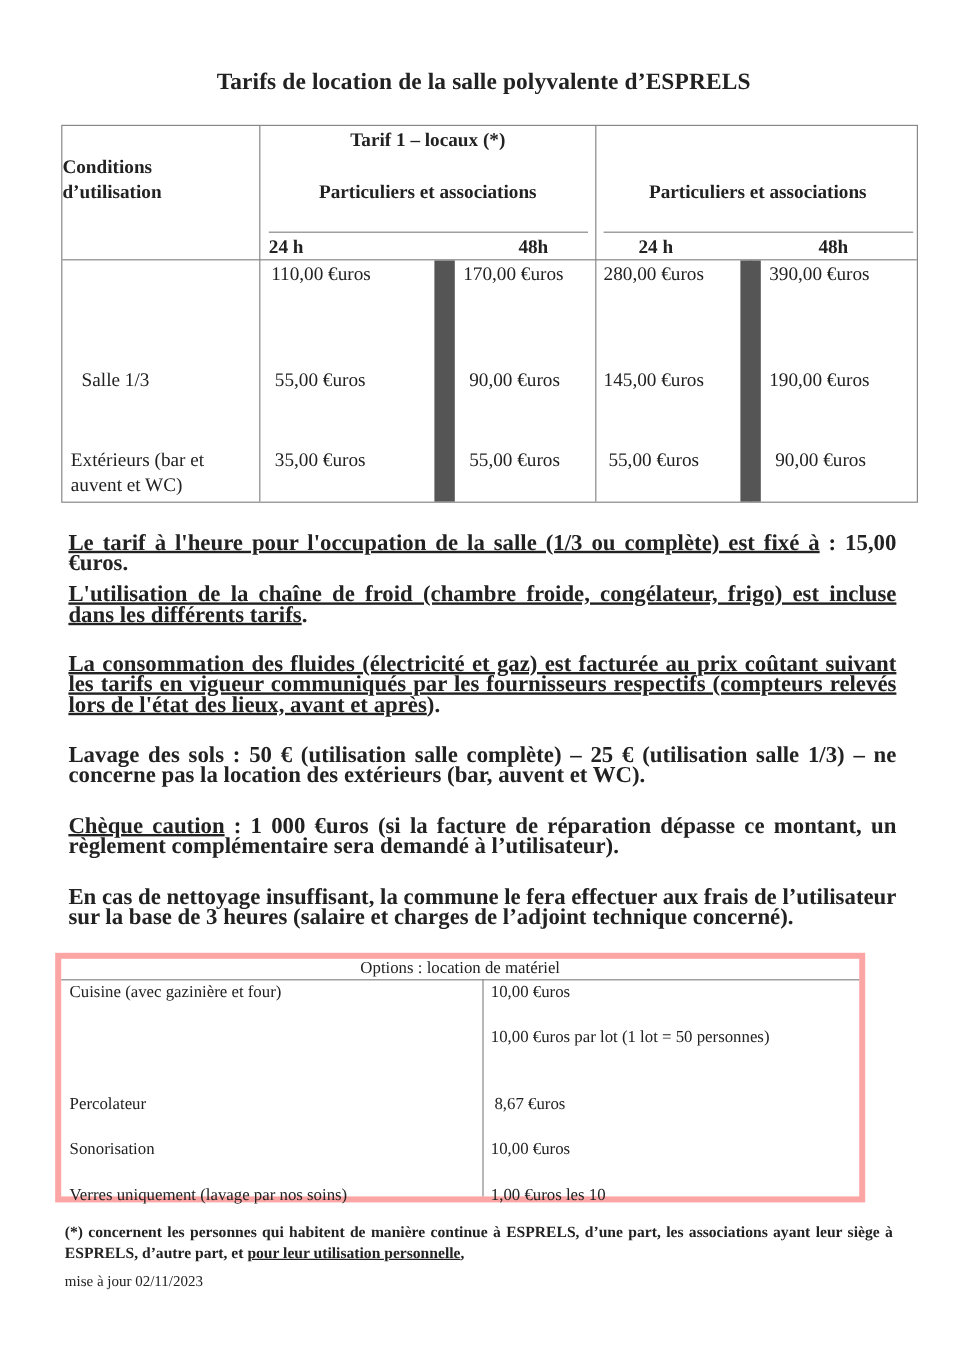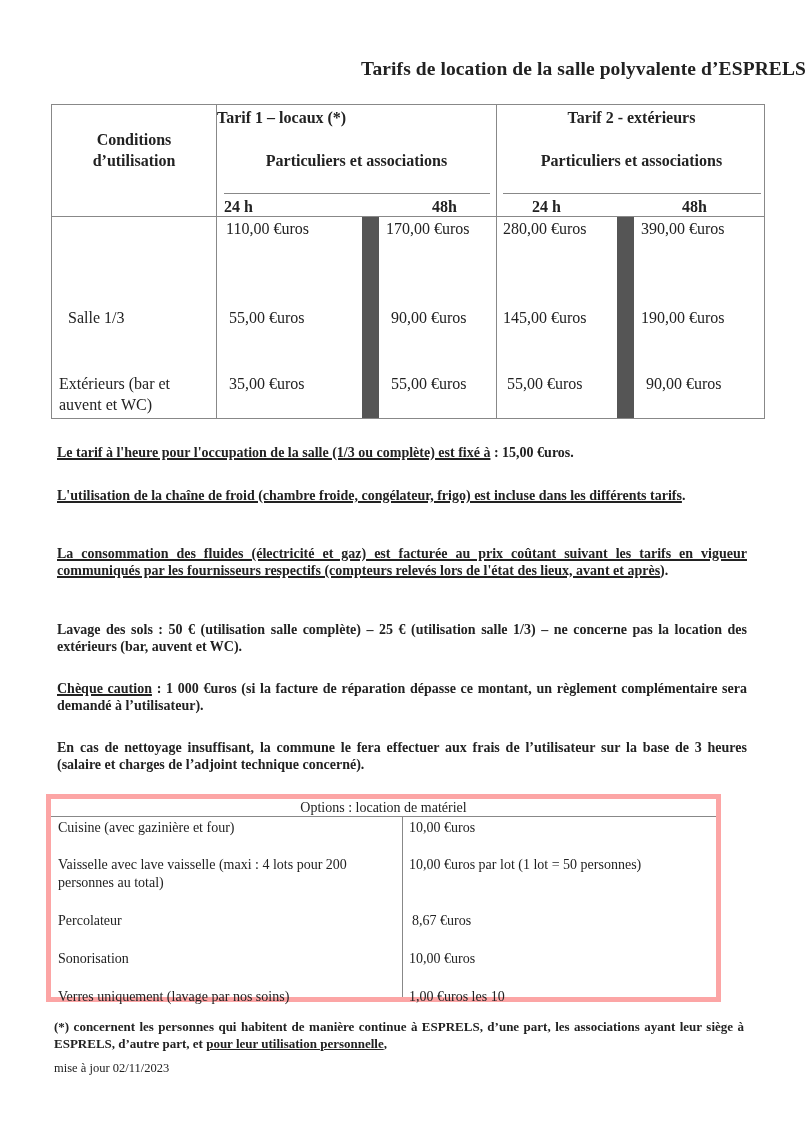--- a/index.html
+++ b/index.html
@@ -1,30 +1,30 @@
 <!DOCTYPE html>
 <html><head>
 <meta charset="utf-8">
 <style>
   html, body { margin: 0; padding: 0; background: #ffffff; }
   body { width: 806px; height: 1140px; position: relative; overflow: hidden;
          font-family: "Liberation Serif", "DejaVu Serif", serif; color: #222; }
   .abs { position: absolute; }
-  .title { left: 0; width: 806px; top: 58px; text-align: right; font-weight: bold;
+  .title { left: 0; width: 806px; top: 58px; text-align: center; font-weight: bold;
            font-size: 19.5px; letter-spacing: 0.1px; }
 
   
   .tbl { left: 51px; top: 104px; width: 714px; height: 315px; border: 1px solid #888; box-sizing: border-box; }
   .vline { position: absolute; top: 0; bottom: 0; width: 0; border-left: 1px solid #888; }
   .hline { position: absolute; height: 0; border-top: 1px solid #888; }
   .cell { position: absolute; font-size: 16px; line-height: 21px; }
   .b { font-weight: bold; }
   .darkbar { position: absolute; width: 17px; background: #555; top: 112px; bottom: 0; }
 
-  .para { left: 57px; width: 690px; font-size: 14px; font-weight: bold; line-height: 17px; text-align: justify; }
+  .para { left: 57px; width: 690px; font-size: 19px; font-weight: bold; line-height: 17px; text-align: justify; }
   .para u { text-decoration: underline; text-decoration-thickness: 1.5px; }
 
   
   .otbl { left: 46px; top: 794px; width: 675px; height: 208px; border: 5px solid #fca5a5; box-sizing: border-box; }
   .otext { position: absolute; font-size: 14px; line-height: 18px; }
 
   .footnote { left: 54px; width: 690px; font-size: 13px; font-weight: bold; line-height: 17px; text-align: justify; }
   .update { left: 54px; top: 1061px; font-size: 12.5px; }
 </style>
 </head>
@@ -38,31 +38,30 @@
   <div class="vline" style="left:444px"></div>
   <div class="vline" style="left:573px;top:112px"></div>
 
   <div class="darkbar" style="left:310px"></div>
   <div class="darkbar" style="left:565px"></div>
 
   <div class="hline" style="left:172px;width:266px;top:88px"></div>
   <div class="hline" style="left:451px;width:258px;top:88px"></div>
   <div class="hline" style="left:0;right:0;top:111px"></div>
 
-  <div class="cell b" style="left:0;width:164px;top:24px;text-align:center">
+  <div class="cell b" style="left:0;width:164px;top:24px;text-align:left">
     <div>Conditions</div>
     <div>d’utilisation</div>
   </div>
 
-  <div class="cell b" style="left:165px;width:279px;top:2px;text-align:left">Tarif 1 – locaux (*)</div>
+  <div class="cell b" style="left:165px;width:279px;top:2px;text-align:center">Tarif 1 – locaux (*)</div>
   <div class="cell b" style="left:165px;width:279px;top:45px;text-align:center">Particuliers et associations</div>
   <div class="cell b" style="left:172px;top:91px">24 h</div>
   <div class="cell b" style="left:380px;top:91px">48h</div>
 
-  <div class="cell b" style="left:445px;width:269px;top:2px;text-align:center">Tarif 2 - extérieurs</div>
   <div class="cell b" style="left:445px;width:269px;top:45px;text-align:center">Particuliers et associations</div>
   <div class="cell b" style="left:480px;top:91px">24 h</div>
   <div class="cell b" style="left:630px;top:91px">48h</div>
 
   <div class="cell" style="left:174px;top:113px">110,00 €uros</div>
   <div class="cell" style="left:334px;top:113px">170,00 €uros</div>
   <div class="cell" style="left:451px;top:113px">280,00 €uros</div>
   <div class="cell" style="left:589px;top:113px">390,00 €uros</div>
 
   <div class="cell" style="left:16px;top:202px">
@@ -99,21 +98,20 @@
 <div class="abs para" style="top:739px">En cas de nettoyage insuffisant, la commune le fera effectuer aux frais de l’utilisateur sur la base de 3 heures (salaire et charges de l’adjoint technique concerné).</div>
 
 <div class="abs otbl">
   <div class="hline" style="left:0;right:0;top:17px"></div>
   <div class="vline" style="left:351px;top:17px"></div>
   <div class="otext" style="left:0;right:0;top:0;text-align:center">Options : location de matériel</div>
 
   <div class="otext" style="left:7px;top:20px">Cuisine (avec gazinière et four)</div>
   <div class="otext" style="left:358px;top:20px">10,00 €uros</div>
 
-  <div class="otext" style="left:7px;top:57px;width:330px">Vaisselle avec lave vaisselle (maxi : 4 lots pour 200 personnes au total)</div>
   <div class="otext" style="left:358px;top:57px">10,00 €uros par lot (1 lot = 50 personnes)</div>
 
   <div class="otext" style="left:7px;top:113px">Percolateur</div>
   <div class="otext" style="left:361px;top:113px">8,67 €uros</div>
 
   <div class="otext" style="left:7px;top:151px">Sonorisation</div>
   <div class="otext" style="left:358px;top:151px">10,00 €uros</div>
 
   <div class="otext" style="left:7px;top:189px">Verres uniquement (lavage par nos soins)</div>
   <div class="otext" style="left:358px;top:189px">1,00 €uros les 10</div>

